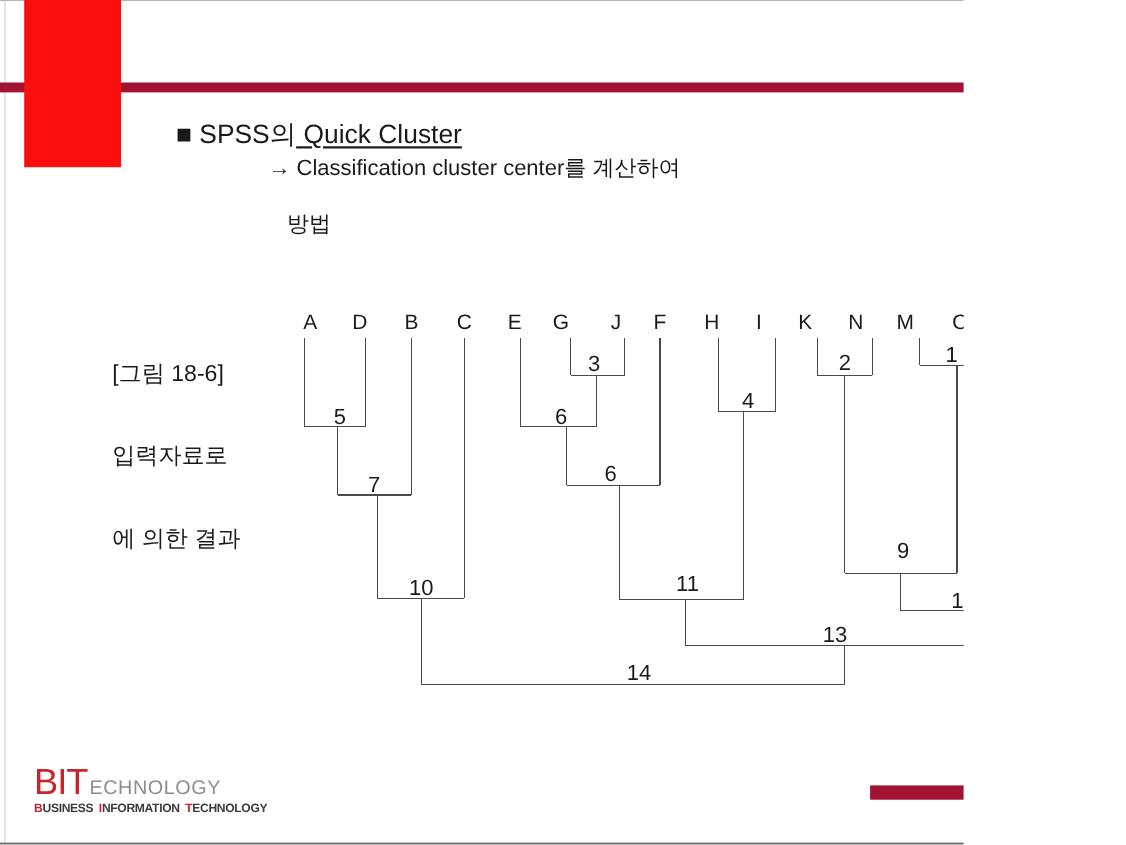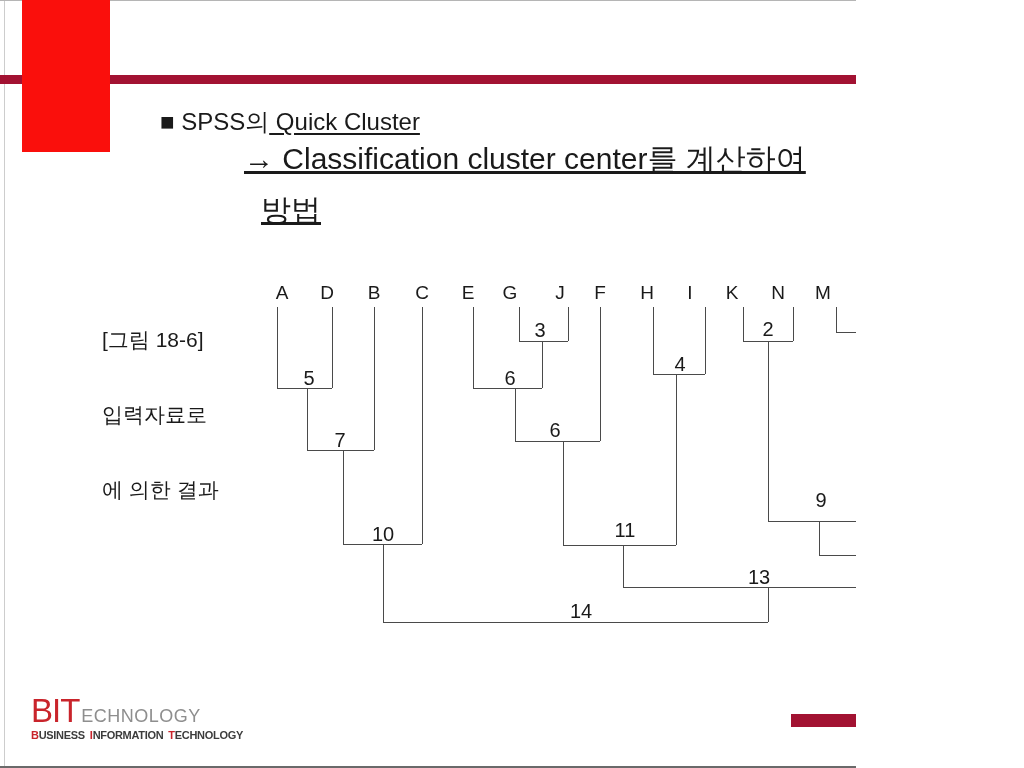--- a/index.html
+++ b/index.html
@@ -1,33 +1,33 @@
 <!DOCTYPE html>
 <html style="--accent-red: #fa0f0c; --dark-red: #a21232; --diagram-line: #4a4a4a; --text-dark: #1a1a1a; --logo-red: #c9242b; --logo-gray: #8e8e8e; --tagline-dark: #3c3c3c; --border-dark: #6a6a6a;"><head>
 <meta charset="utf-8">
 <style>
   html,body{margin:0;padding:0;background:#ffffff;}
   .slide{
     position:relative;width:856px;height:768px;background:#ffffff;overflow:hidden;
-    font-family:"Liberation Sans","DejaVu Sans",sans-serif;color:var(--text-dark,#1a1a1a);
+    font-family:"Liberation Sans","DejaVu Sans",sans-serif;color:var(--text-dark,#1a1a1a);padding-left:20px;
   }
   .abs{position:absolute;}
   
   .border-top{left:0;top:0;width:1024px;height:1px;background:#b5b5b5;}
   .border-left{left:4px;top:1px;width:1px;height:765px;background:#cdcdcd;}
   .border-right{left:1015px;top:1px;width:1px;height:765px;background:#dadada;}
   .border-right2{left:1022px;top:1px;width:2px;height:765px;background:#c2c2c2;}
   .border-bottom{left:0;top:766px;width:1024px;height:2px;background:var(--border-dark,#6a6a6a);}
   
   .topbar{left:0;top:75px;width:947px;height:9px;background:var(--dark-red,#a21232);}
   .toprect{left:22px;top:0;width:88px;height:152px;background:var(--accent-red,#fa0f0c);}
   
   .title{left:160px;top:106px;font-size:24px;white-space:pre;}
   .title .u{text-decoration:underline;text-underline-offset:3px;}
-  .bodyline{font-size:30px;white-space:pre;text-decoration:underline;}
+  .bodyline{font-size:20px;white-space:pre;}
   .body1{left:244px;top:139px;}
   .body2{left:261px;top:168px;}
   .body3{left:261px;top:190px;}
   
   .caption{left:102px;top:277px;font-size:21px;line-height:25px;white-space:pre;}
   
   .dendro{left:0;top:0;width:1024px;height:768px;}
   .dendro line{stroke:var(--diagram-line,#4a4a4a);stroke-width:1;shape-rendering:crispEdges;}
   .dendro text{fill:var(--text-dark,#1a1a1a);font-size:20px;font-family:"Liberation Sans","DejaVu Sans",sans-serif;}
   .dendro text.leaf{font-size:19px;}

